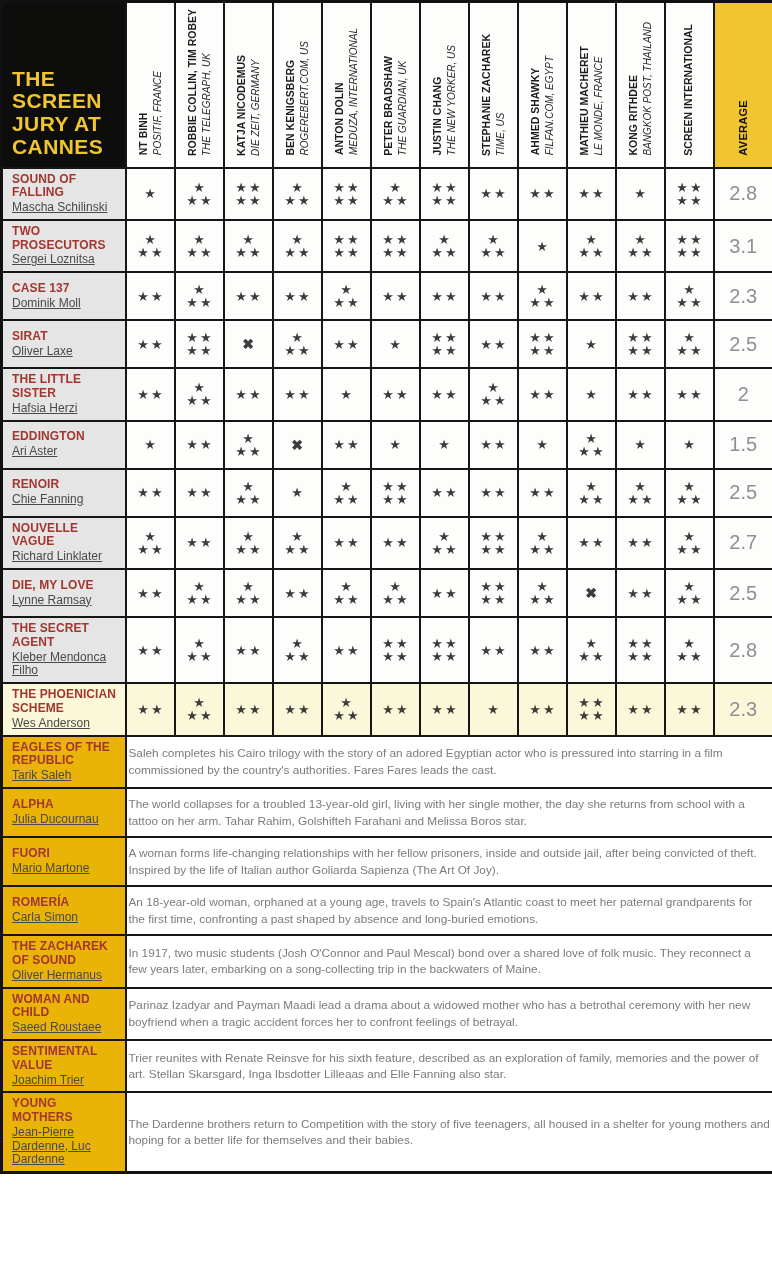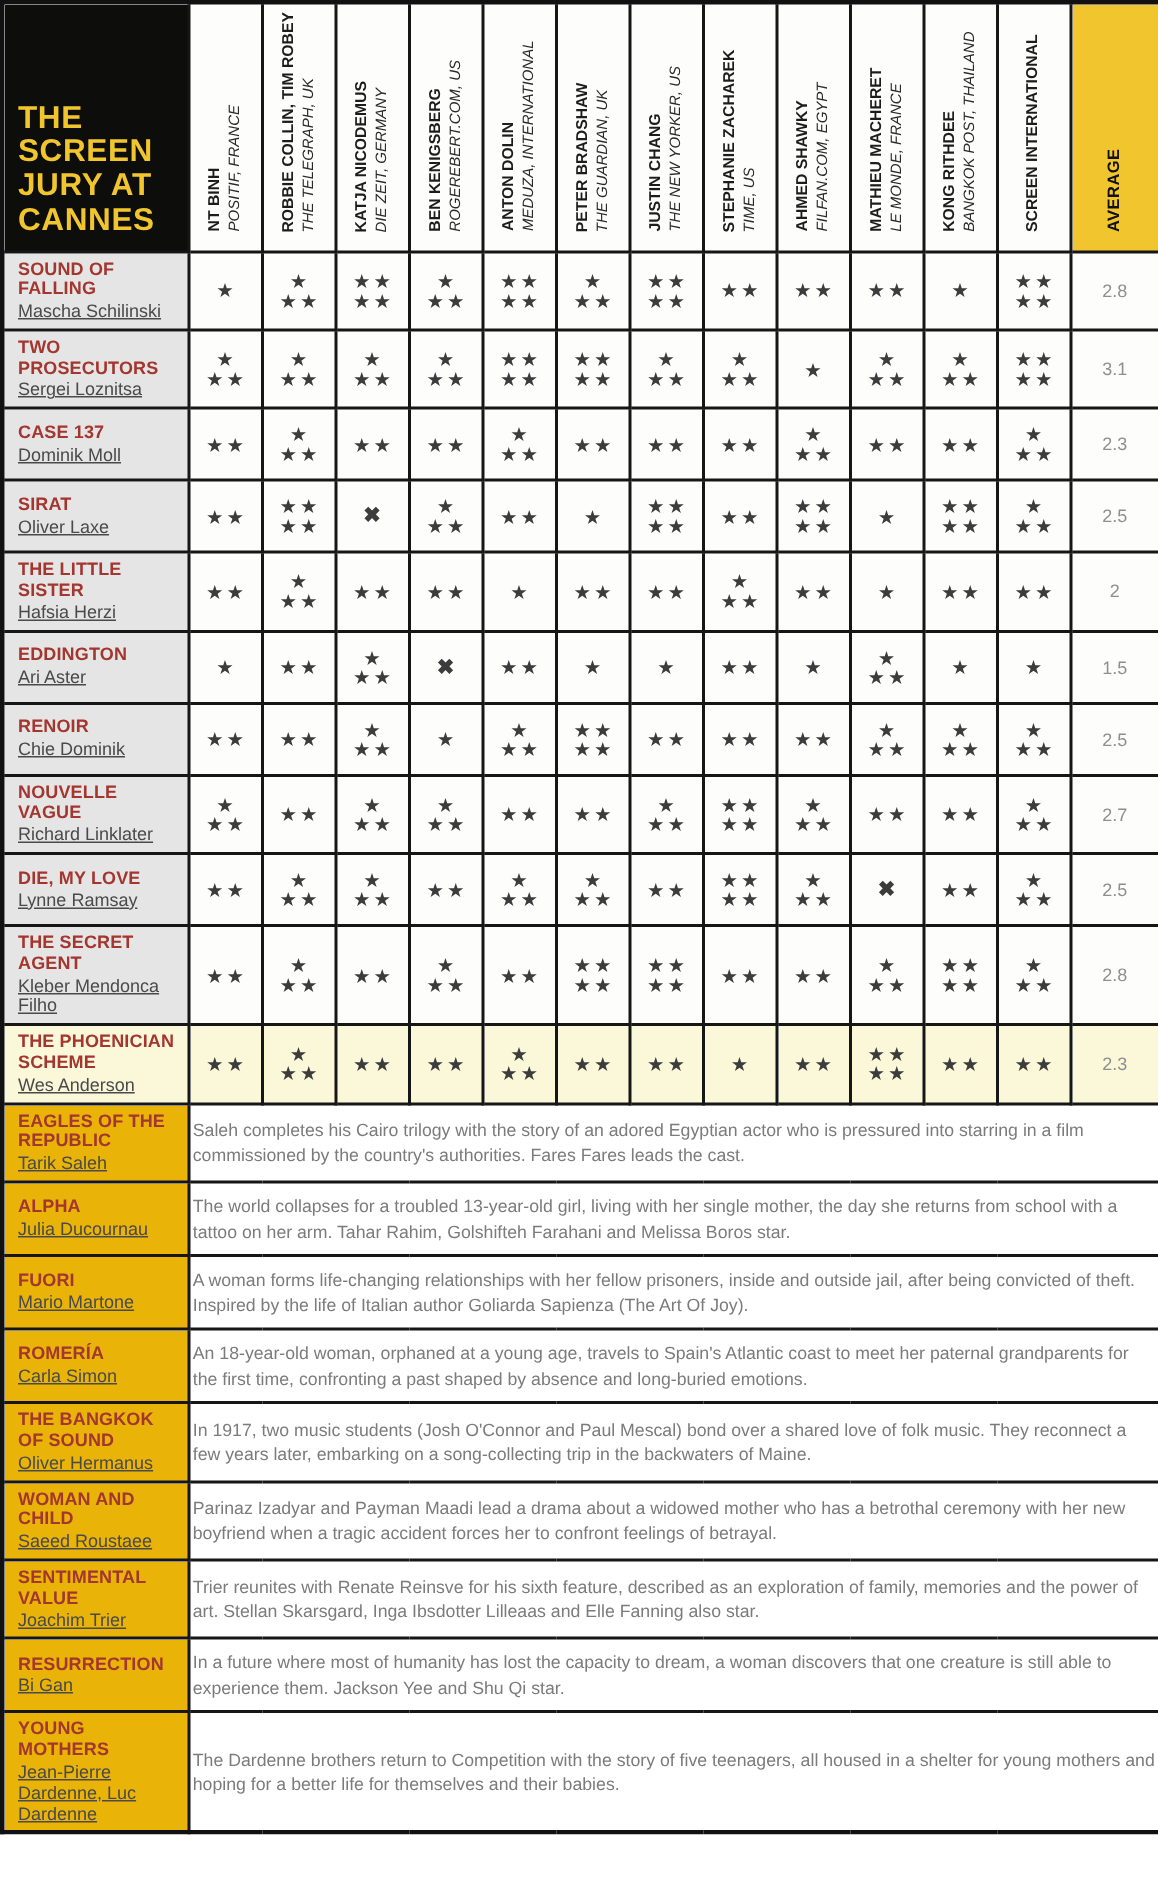--- a/index.html
+++ b/index.html
@@ -19,21 +19,21 @@
   .avghead-label{display:block; font-weight:bold; font-size:11px; color:#111; letter-spacing:.3px;}
 
   
   tr.film-row{height:48px;}
   td.namecell{background:#e5e5e5; vertical-align:middle; padding:4px 5px 4px 9px;}
   .film-title{color:#A3362F; font-weight:bold; font-size:12px; line-height:1.15; letter-spacing:.1px;}
   .film-dir{color:#4a4a4a; font-size:12px; line-height:1.15; margin-top:1px;text-decoration:underline;}
   td.rcell{background:#fdfdfc; text-align:center; vertical-align:middle; padding:0;}
   .stars div{font-size:13px; line-height:13px; color:#3c3c3c; letter-spacing:2px; text-indent:2px;}
   .cross{font-size:14px; font-weight:bold; color:#3c3c3c;}
-  td.avgcell{background:#fdfdfc; text-align:center; vertical-align:middle; font-size:12px; color:#8f8f8f;}
+  td.avgcell{background:#fdfdfc; text-align:center; vertical-align:middle; font-size:20px; color:#8f8f8f;}
   tr.hl td{background:#FAF8D9;}
 
   
   td.syncell{background:#ffffff; vertical-align:middle; padding:7px 2px; color:#7b7b7b; font-size:11.8px; line-height:1.4;}
   tr.syn-row td.namecell{background:#eab308;}
   tr.syn-row{height:46px;}
 </style>
 </head>
 <body>
 
@@ -498,21 +498,21 @@
         <td class="rcell">
           <div class="stars">
             <div>★</div>
           </div>
         </td>
         <td class="avgcell">1.5</td>
       </tr>
       <tr class="film-row">
         <td class="namecell">
           <div class="film-title">RENOIR</div>
-          <div class="film-dir">Chie Dominik</div>
+          <div class="film-dir">Chie Fanning</div>
         </td>
         <td class="rcell">
           <div class="stars">
             <div>★★</div>
           </div>
         </td>
         <td class="rcell">
           <div class="stars">
             <div>★★</div>
           </div>
@@ -886,45 +886,38 @@
       </tr>
       <tr class="syn-row">
         <td class="namecell">
           <div class="film-title">ROMERÍA</div>
           <div class="film-dir">Carla Simon</div>
         </td>
         <td class="syncell" colspan="13">An 18-year-old woman, orphaned at a young age, travels to Spain's Atlantic coast to meet her paternal grandparents for the first time, confronting a past shaped by absence and long-buried emotions.</td>
       </tr>
       <tr class="syn-row">
         <td class="namecell">
-          <div class="film-title">THE BANGKOK OF SOUND</div>
+          <div class="film-title">THE ZACHAREK OF SOUND</div>
           <div class="film-dir">Oliver Hermanus</div>
         </td>
         <td class="syncell" colspan="13">In 1917, two music students (Josh O'Connor and Paul Mescal) bond over a shared love of folk music. They reconnect a few years later, embarking on a song-collecting trip in the backwaters of Maine.</td>
       </tr>
       <tr class="syn-row">
         <td class="namecell">
           <div class="film-title">WOMAN AND CHILD</div>
           <div class="film-dir">Saeed Roustaee</div>
         </td>
         <td class="syncell" colspan="13">Parinaz Izadyar and Payman Maadi lead a drama about a widowed mother who has a betrothal ceremony with her new boyfriend when a tragic accident forces her to confront feelings of betrayal.</td>
       </tr>
       <tr class="syn-row">
         <td class="namecell">
           <div class="film-title">SENTIMENTAL VALUE</div>
           <div class="film-dir">Joachim Trier</div>
         </td>
         <td class="syncell" colspan="13">Trier reunites with Renate Reinsve for his sixth feature, described as an exploration of family, memories and the power of art. Stellan Skarsgard, Inga Ibsdotter Lilleaas and Elle Fanning also star.</td>
-      </tr>
-      <tr class="syn-row">
-        <td class="namecell">
-          <div class="film-title">RESURRECTION</div>
-          <div class="film-dir">Bi Gan</div>
-        </td>
-        <td class="syncell" colspan="13">In a future where most of humanity has lost the capacity to dream, a woman discovers that one creature is still able to experience them. Jackson Yee and Shu Qi star.</td>
       </tr>
       <tr class="syn-row">
         <td class="namecell">
           <div class="film-title">YOUNG MOTHERS</div>
           <div class="film-dir">Jean-Pierre Dardenne, Luc Dardenne</div>
         </td>
         <td class="syncell" colspan="13">The Dardenne brothers return to Competition with the story of five teenagers, all housed in a shelter for young mothers and hoping for a better life for themselves and their babies.</td>
       </tr>
     </tbody>
 </table>

